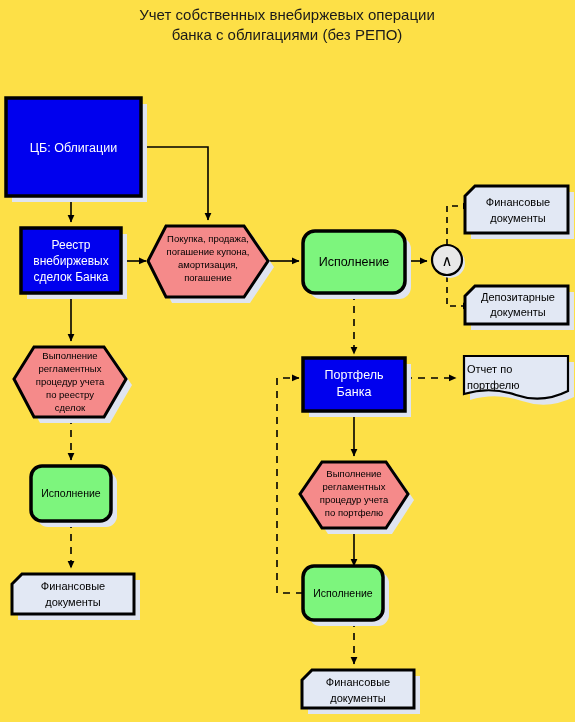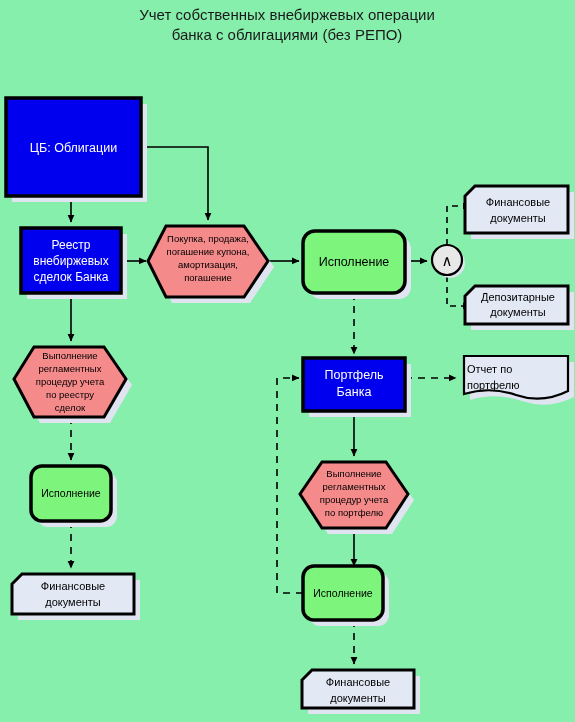--- a/index.html
+++ b/index.html
@@ -1,17 +1,17 @@
 <!DOCTYPE html>
 <html><head>
 <meta charset="utf-8">
 <style>
   html,body{margin:0;padding:0;background:#ffffff;}
   body{width:575px;height:722px;overflow:hidden;font-family:"Liberation Sans",sans-serif;}
-  #stage{position:relative;width:575px;height:722px;background:#86efac;}
+  #stage{position:relative;width:575px;height:722px;background:#fde047;}
   svg{display:block;}
   .ttl{font-family:"Liberation Sans",sans-serif;font-size:15px;fill:#1a1a1a;}
   .lbl-w{font-family:"Liberation Sans",sans-serif;fill:#ffffff;}
   .lbl-k{font-family:"Liberation Sans",sans-serif;fill:#000000;}
   .shadow{fill:#dfe4f0;}
 </style>
 </head>
 <body>
 
 <div id="stage">

